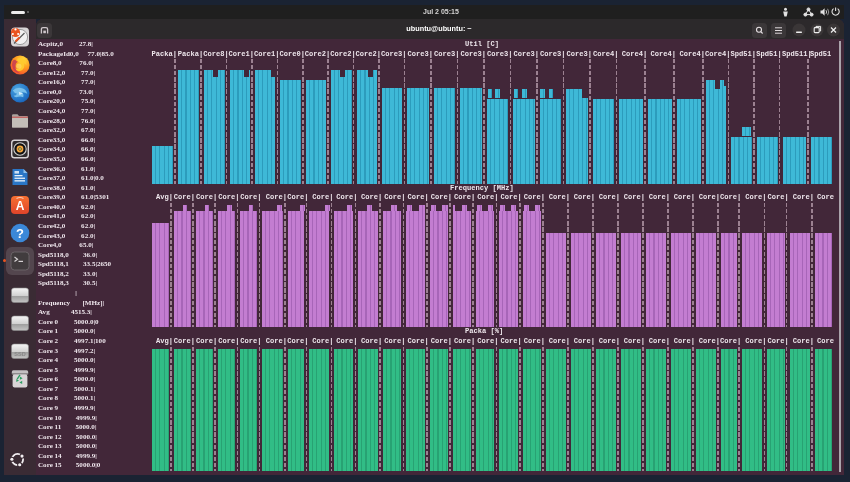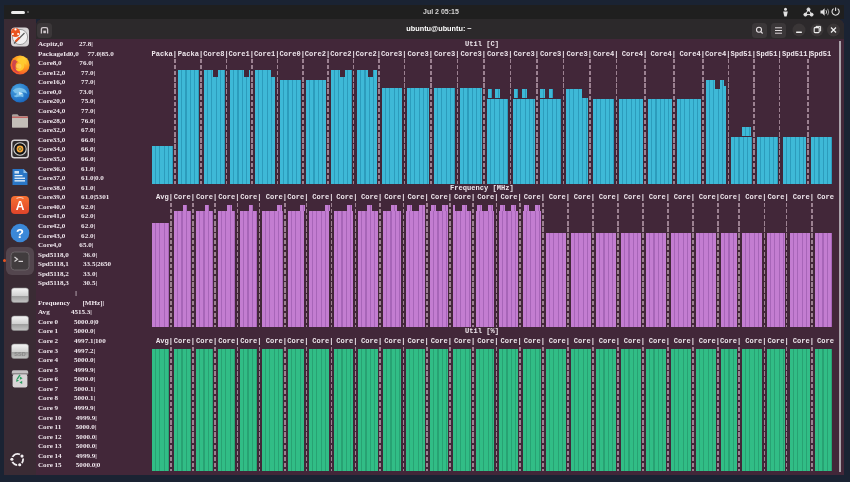--- a/index.html
+++ b/index.html
@@ -257,21 +257,21 @@
 Core 8         5000.1|
 Core 9         4999.9|
 Core 10        4999.9|
 Core 11        5000.0|
 Core 12        5000.0|
 Core 13        5000.0|
 Core 14        4999.9|
 Core 15        5000.0|0</pre>
 <div class="glabel" style="left:465.00px;top:40.00px;">Util [C]</div>
 <div class="glabel" style="left:450.12px;top:183.70px;">Frequency [MHz]</div>
-<div class="glabel" style="left:465.00px;top:327.40px;">Util [%]</div>
+<div class="glabel" style="left:465.00px;top:327.40px;">Packa [%]</div>
 <div class="sep" style="left:174.10px;top:59.16px;height:124.54px;"></div>
 <div class="sep" style="left:200.40px;top:59.16px;height:124.54px;"></div>
 <div class="sep" style="left:225.80px;top:59.16px;height:124.54px;"></div>
 <div class="sep" style="left:251.20px;top:59.16px;height:124.54px;"></div>
 <div class="sep" style="left:276.60px;top:59.16px;height:124.54px;"></div>
 <div class="sep" style="left:302.00px;top:59.16px;height:124.54px;"></div>
 <div class="sep" style="left:327.40px;top:59.16px;height:124.54px;"></div>
 <div class="sep" style="left:352.80px;top:59.16px;height:124.54px;"></div>
 <div class="sep" style="left:378.20px;top:59.16px;height:124.54px;"></div>
 <div class="sep" style="left:403.60px;top:59.16px;height:124.54px;"></div>

